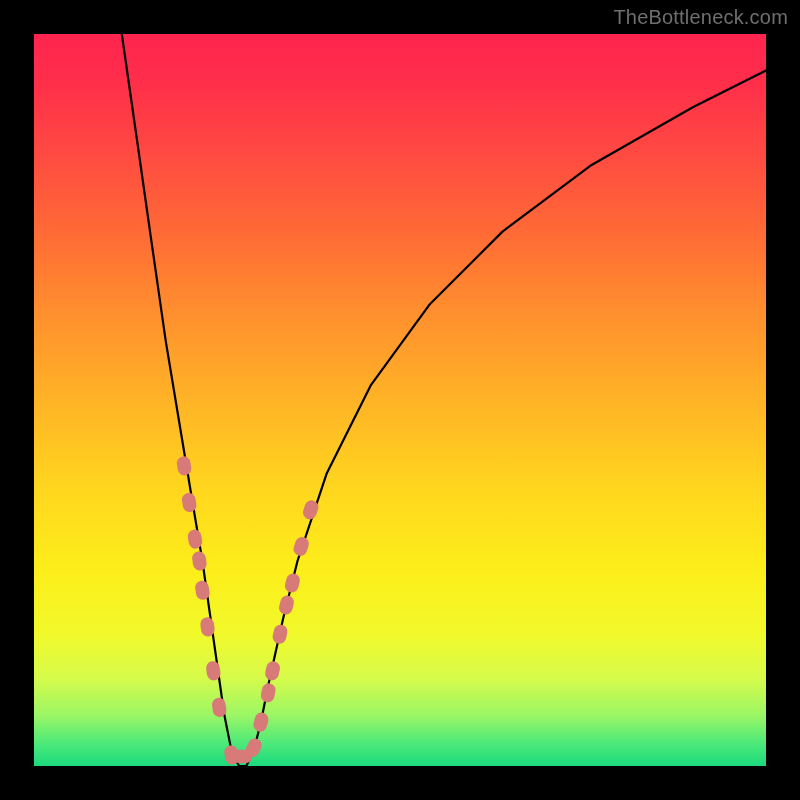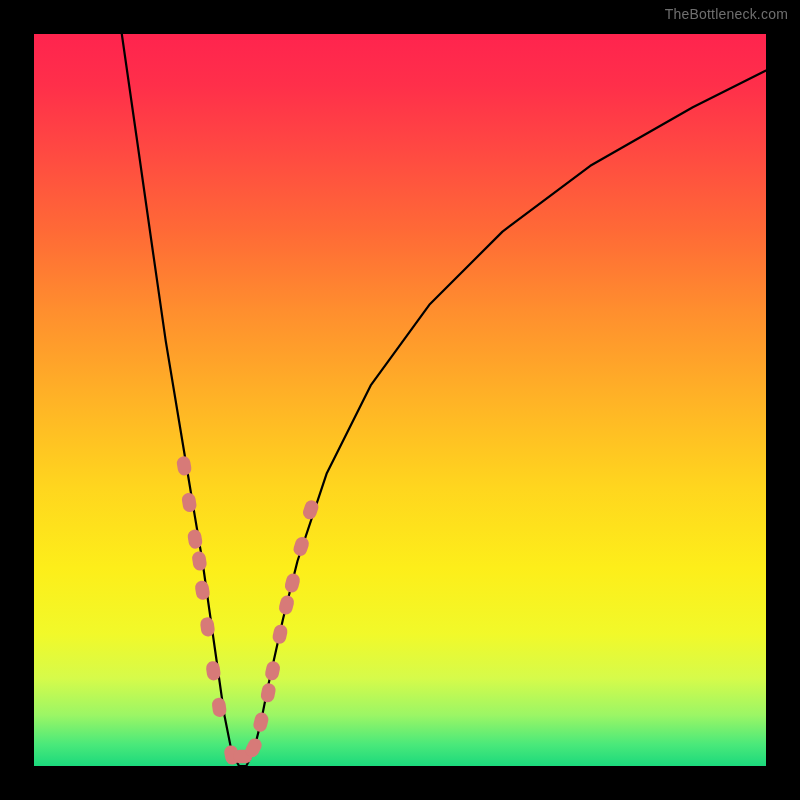--- a/index.html
+++ b/index.html
@@ -41,21 +41,21 @@
       #9cf665 93%,
       #4be97a 97%,
       #1bd97c 100%
     );
   }
   .watermark {
     position: absolute;
     top: 6px;
     right: 12px;
     color: #6f6f6f;
-    font-size: 14px;
+    font-size: 20px;
     font-weight: 400;
     letter-spacing: 0.2px;
     user-select: none;
   }
   svg.curve {
     position: absolute;
     left: 0;
     top: 0;
     width: 732px;
     height: 732px;

